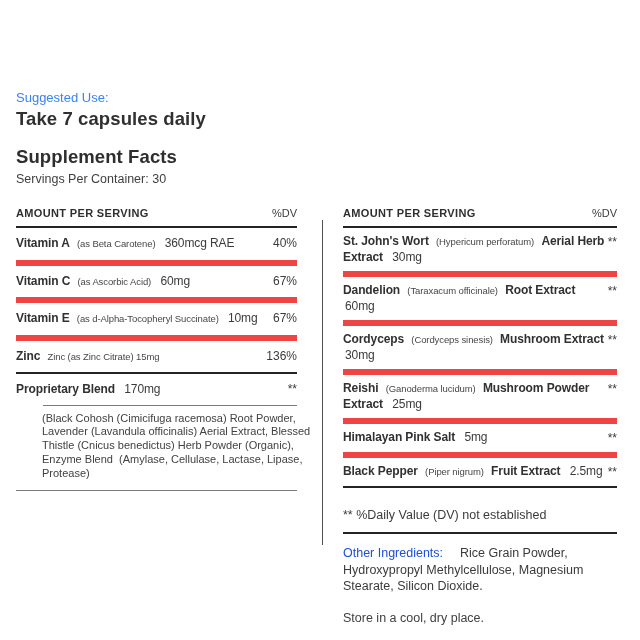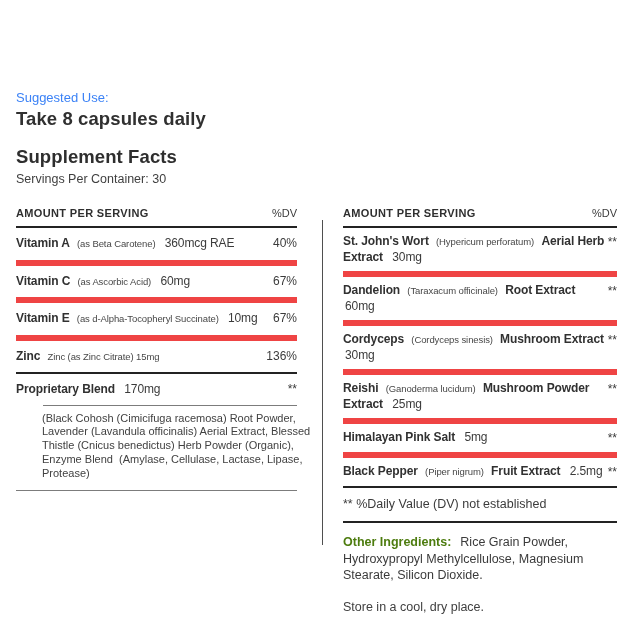--- a/index.html
+++ b/index.html
@@ -46,32 +46,32 @@
   .dv{position:absolute;right:0;top:7px;font-size:12px;white-space:nowrap;color:#3b3b3b;}
   #left-col .dv{top:8px;}
 
   
   .subrule{border-bottom:1px solid #7c7c7c;margin-left:27px;}
   .blend{width:292px;margin-left:26px;padding:6px 0 10px 0;
          font-size:11px;line-height:13.8px;white-space:pre-wrap;color:#414141;}
   .bottomrule{border-bottom:1px solid #7c7c7c;}
 
   
-  .footnote{font-size:12.5px;padding:9px 0 10px 0;border-bottom:2.5px solid #232323;color:#3b3b3b;}
+  .footnote{font-size:12.5px;padding:9px 0 10px 0;border-bottom:2.5px solid #232323;color:#3b3b3b;margin-top:11px;}
   .other{font-size:12.5px;line-height:16.5px;padding-top:11px;color:#3b3b3b;}
-  .oi-label{font-weight:700;color:#4d7c0f;margin-right:9px;}
+  .oi-label{font-weight:400;color:#1d4ed8;margin-right:17px;}
   .pre{white-space:pre-wrap;}
   .storage{font-size:12.5px;margin-top:16px;color:#404040;}
 </style>
 </head>
 <body>
 
 <div class="abs" id="suggested">
   <div class="su-label">Suggested Use:</div>
-  <div class="su-value">Take 8 capsules daily</div>
+  <div class="su-value">Take 7 capsules daily</div>
 </div>
 
 <div class="abs" id="facts-head">
   <div class="title">Supplement Facts</div>
   <div class="meta">Servings Per Container: 30</div>
 </div>
 
 <div class="abs" id="divider"></div>
 
 <div class="abs" id="left-col">

